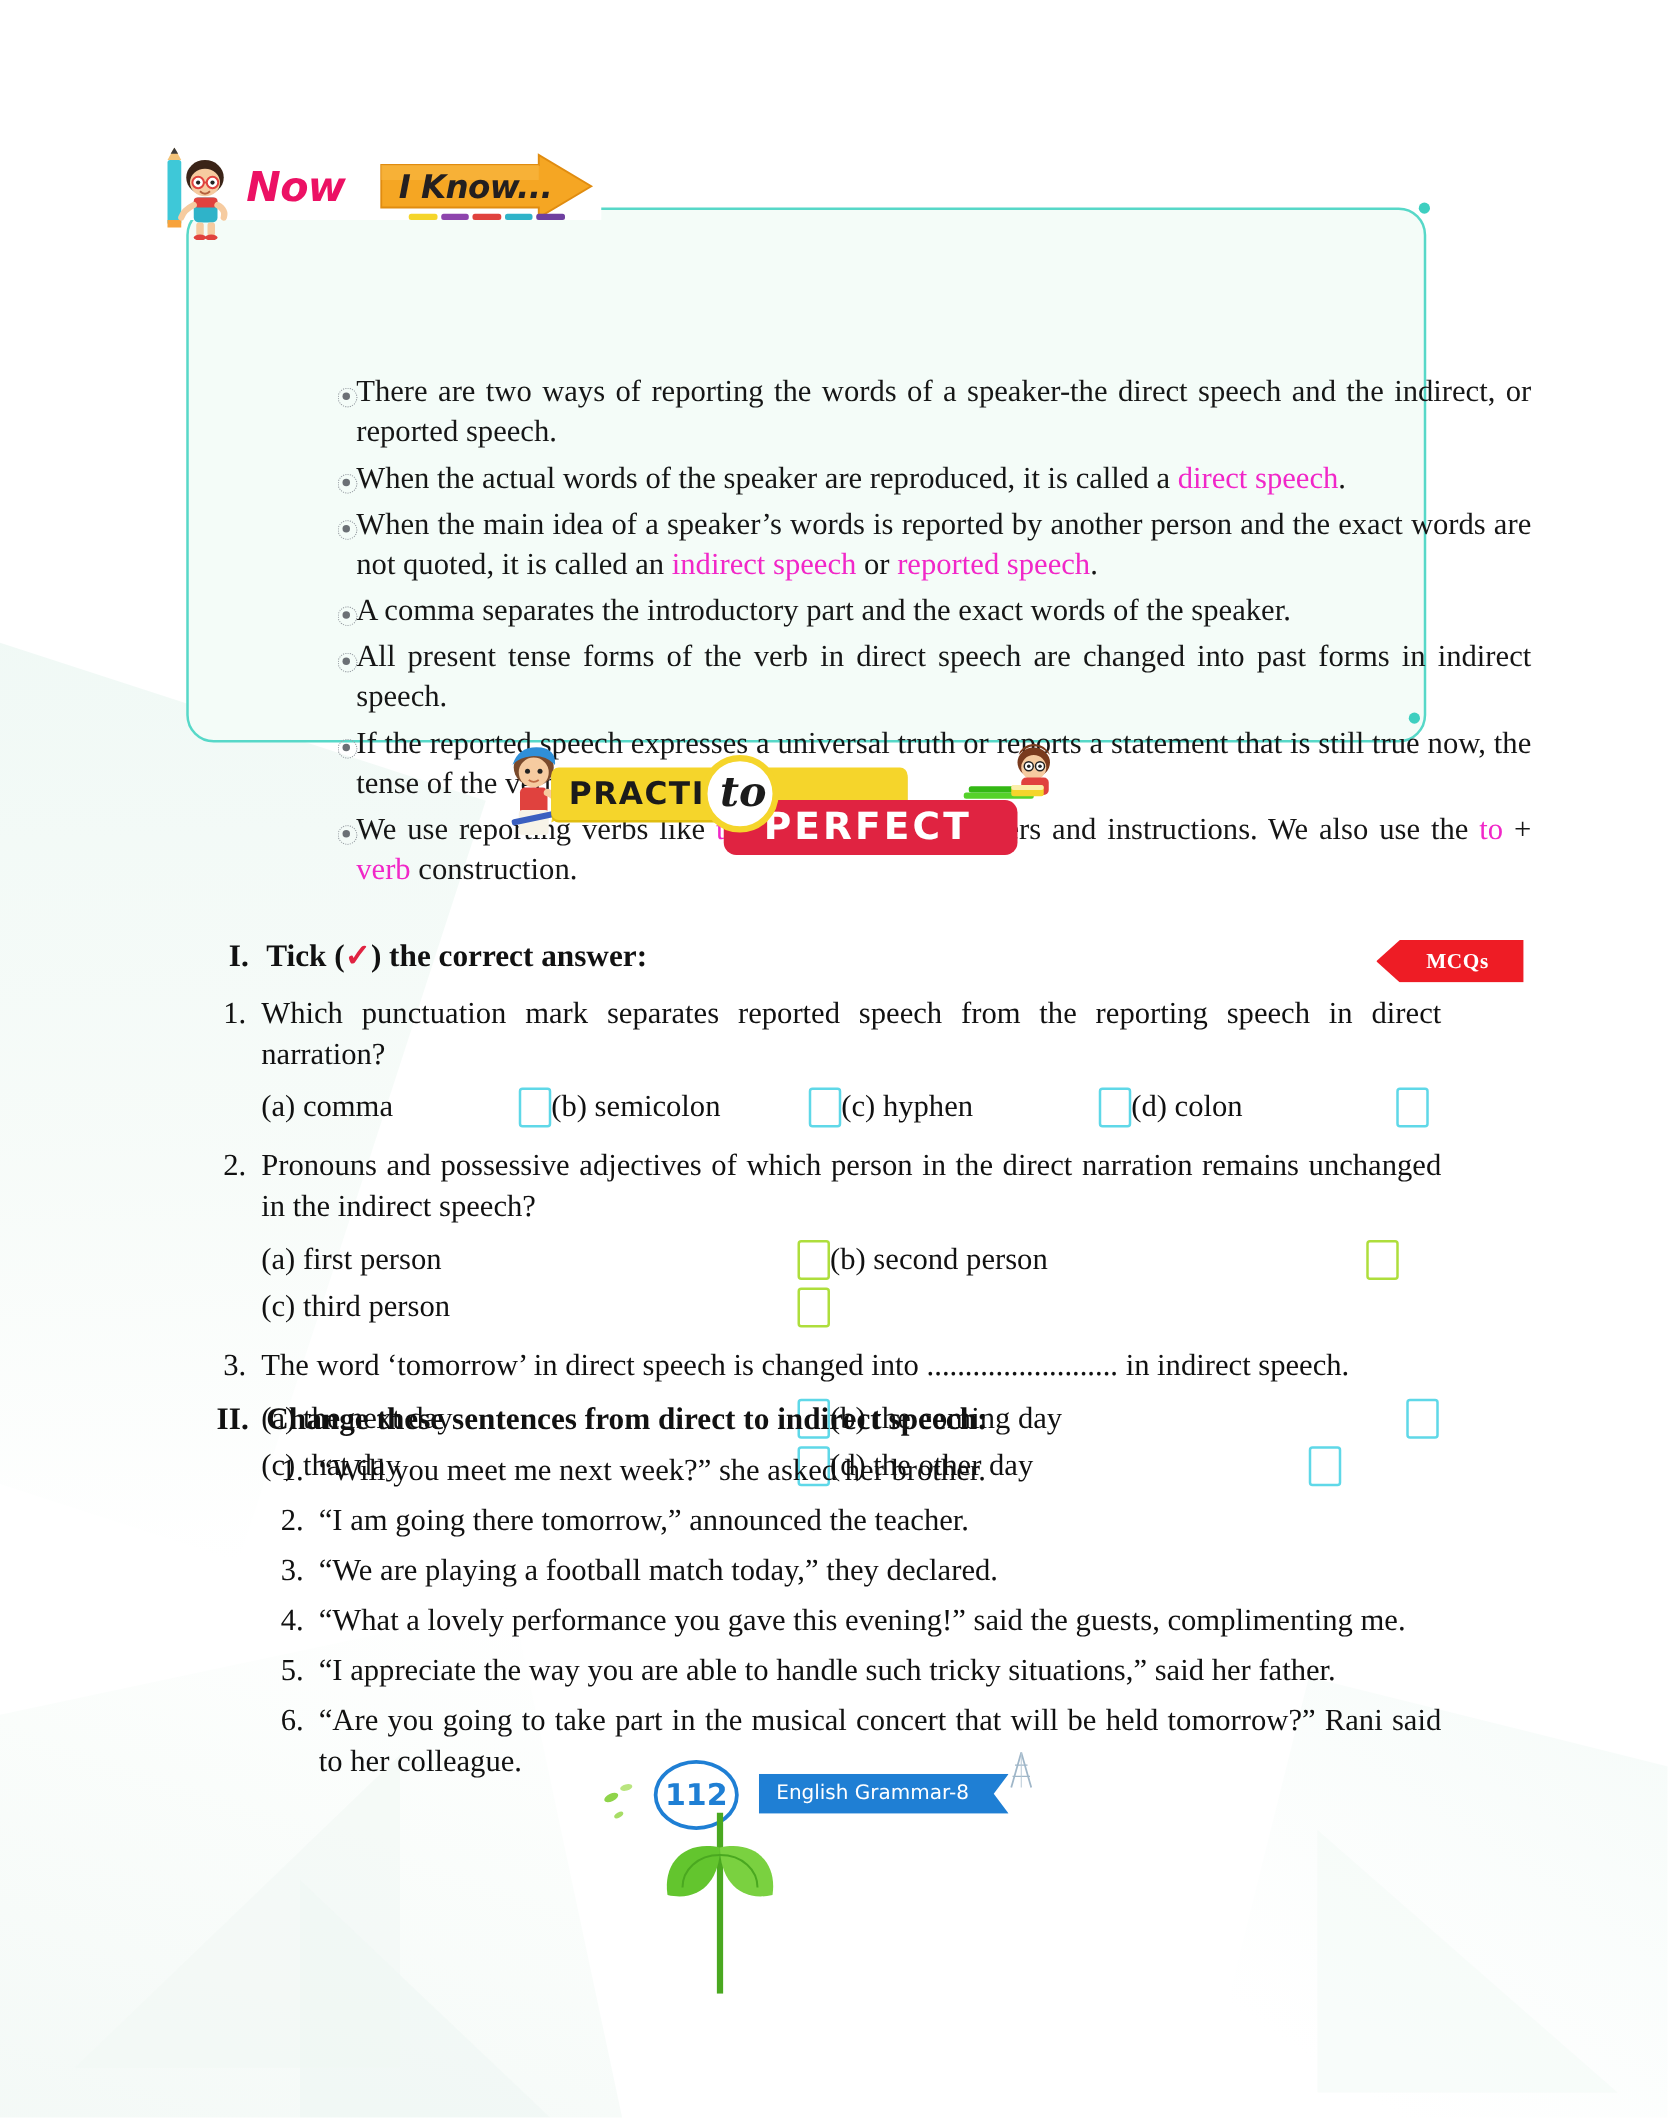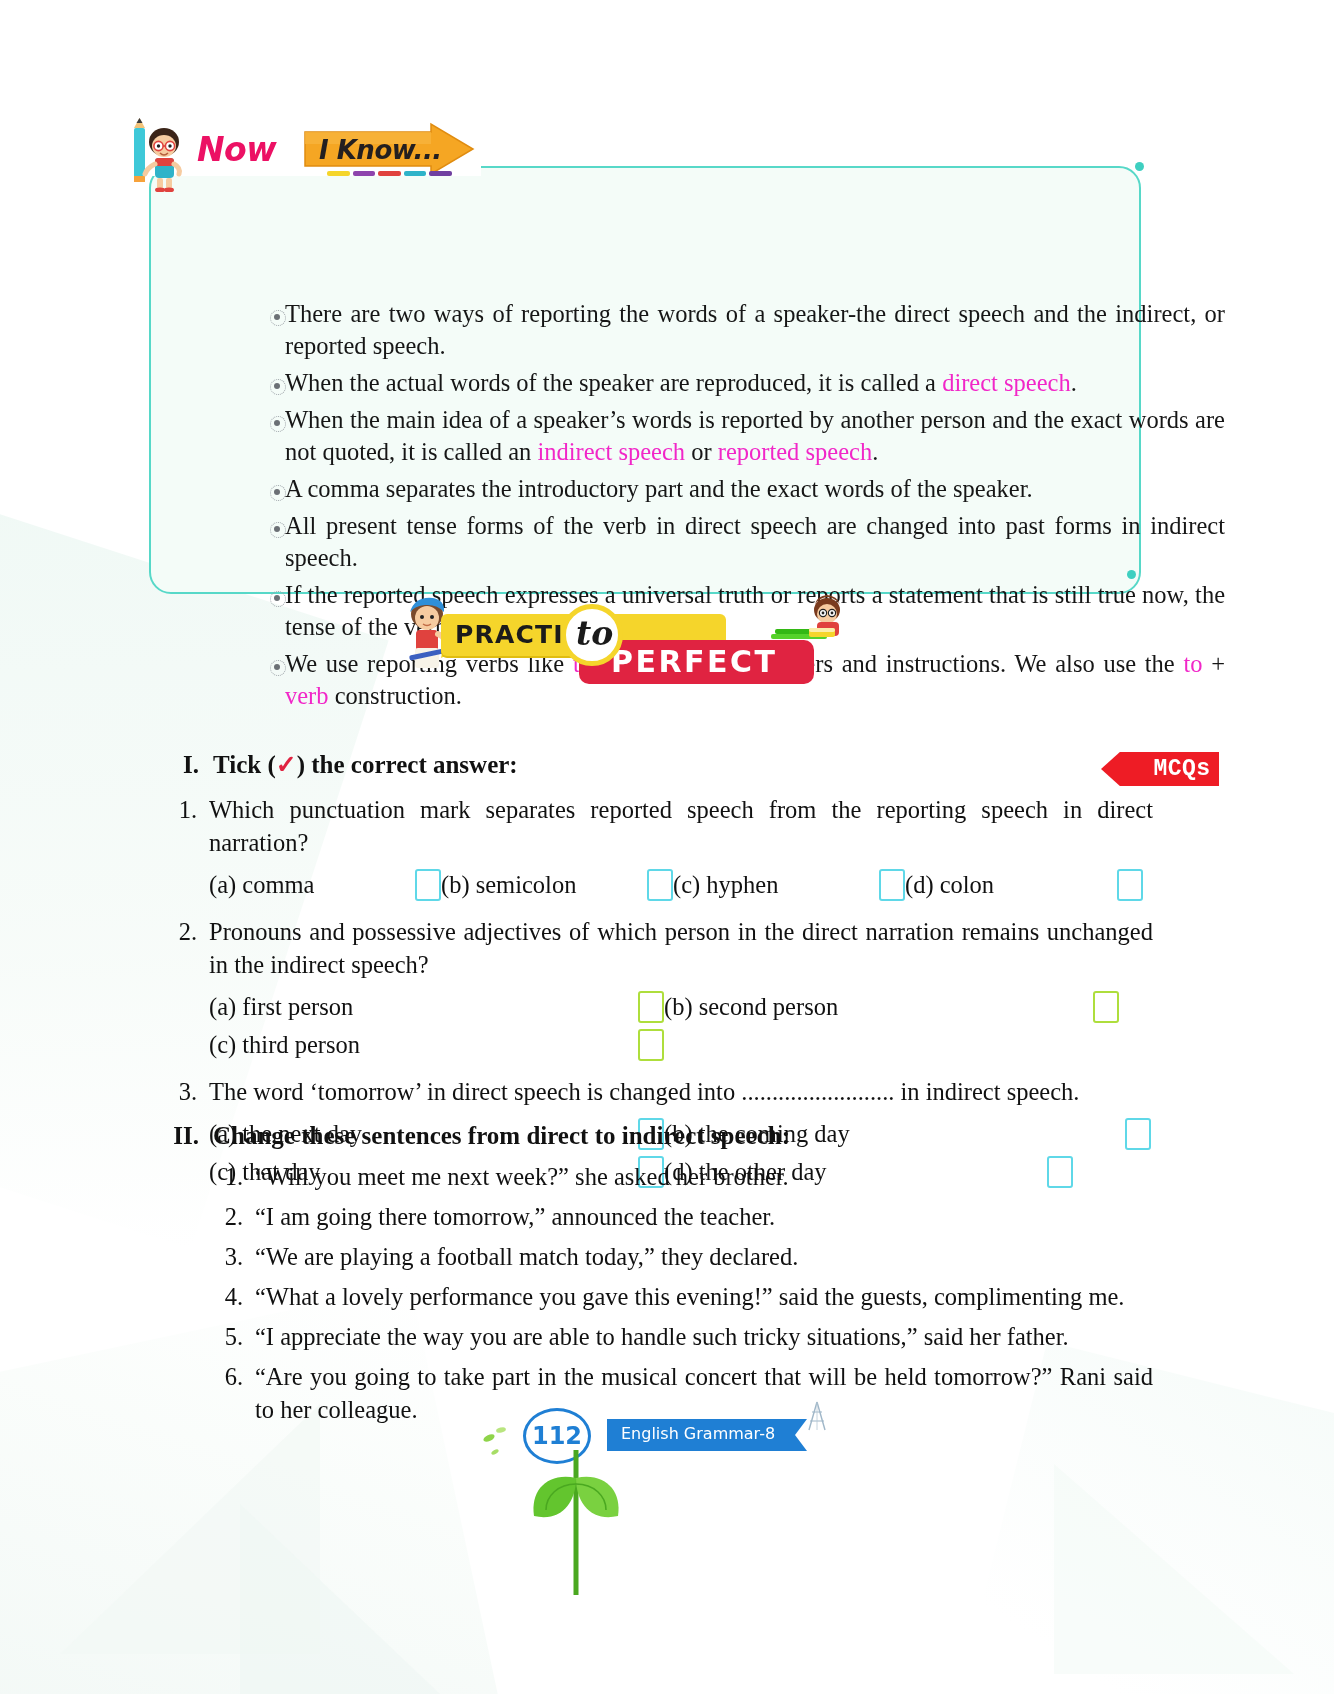--- a/index.html
+++ b/index.html
@@ -188,24 +188,24 @@
   
   .mcqs-badge {
     position:absolute; left:1088px; top:752px; width:118px; height:34px;
   }
   .mcqs-shape {
     position:absolute; inset:0;
     background:#ee1c25;
     clip-path:polygon(0% 50%, 16% 0%, 100% 0%, 100% 100%, 16% 100%);
   }
   .mcqs-text {
-    position:absolute; left:16px; top:0; width:100%; height:100%;
+    position:absolute; left:0; top:0; width:100%; height:100%;
     display:flex; align-items:center; justify-content:center;
     padding-left:12px;
-    font-family:Liberation Mono, monospace; font-weight:bold; font-size:23px;
+    font-family:Liberation Serif, serif; font-weight:bold; font-size:17px;
     color:#ffffff; letter-spacing:0.5px;
   }
 
   
   .footer { position:absolute; left:0; top:1400px; width:1334px; height:290px; }
   .foot-ribbon {
     position:absolute; left:594px; top:19px; width:200px; height:32px;
     background:#1f7fd4;
     clip-path:polygon(0% 0%, 100% 0%, 94% 50%, 100% 100%, 0% 100%);
   }

